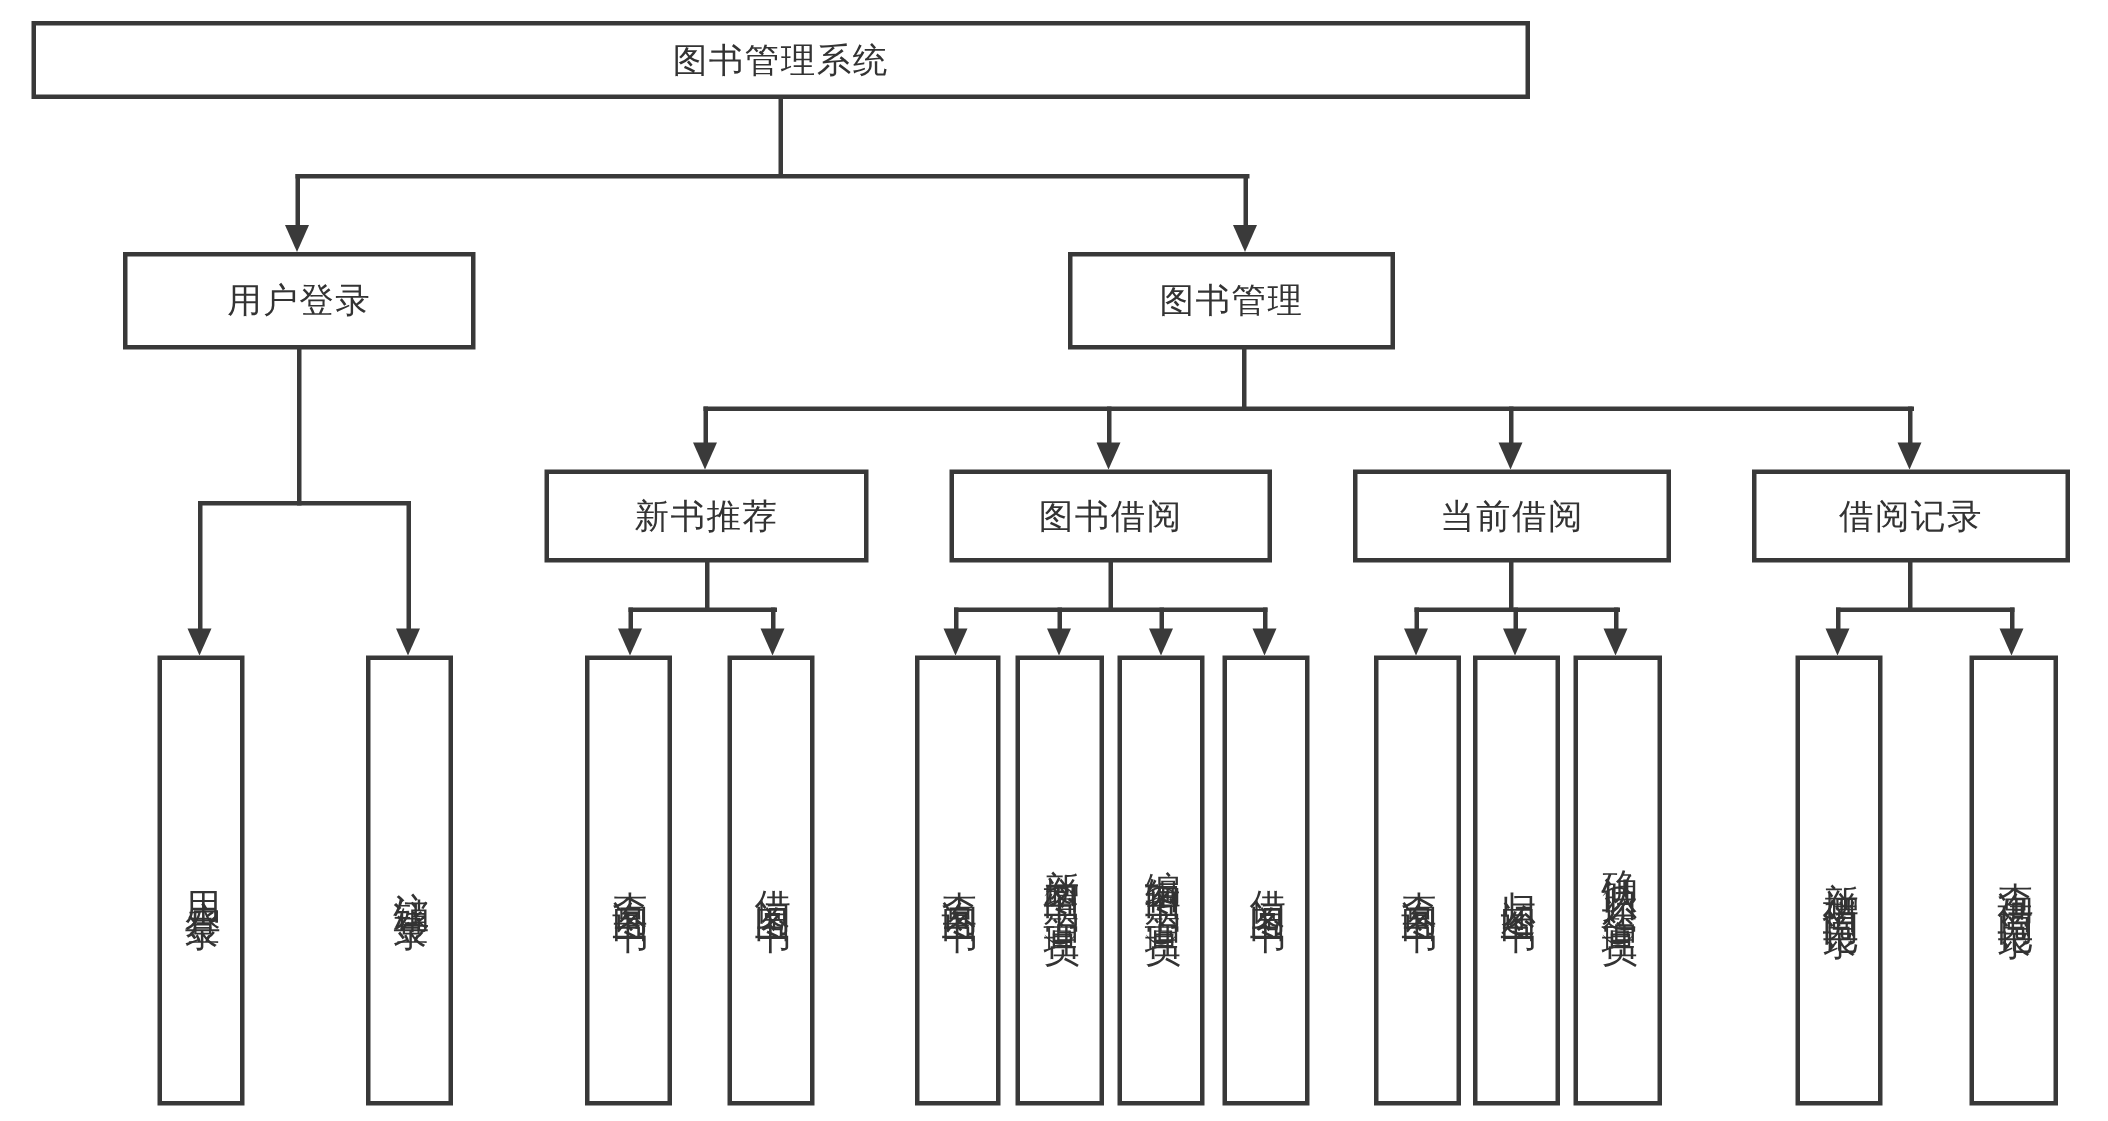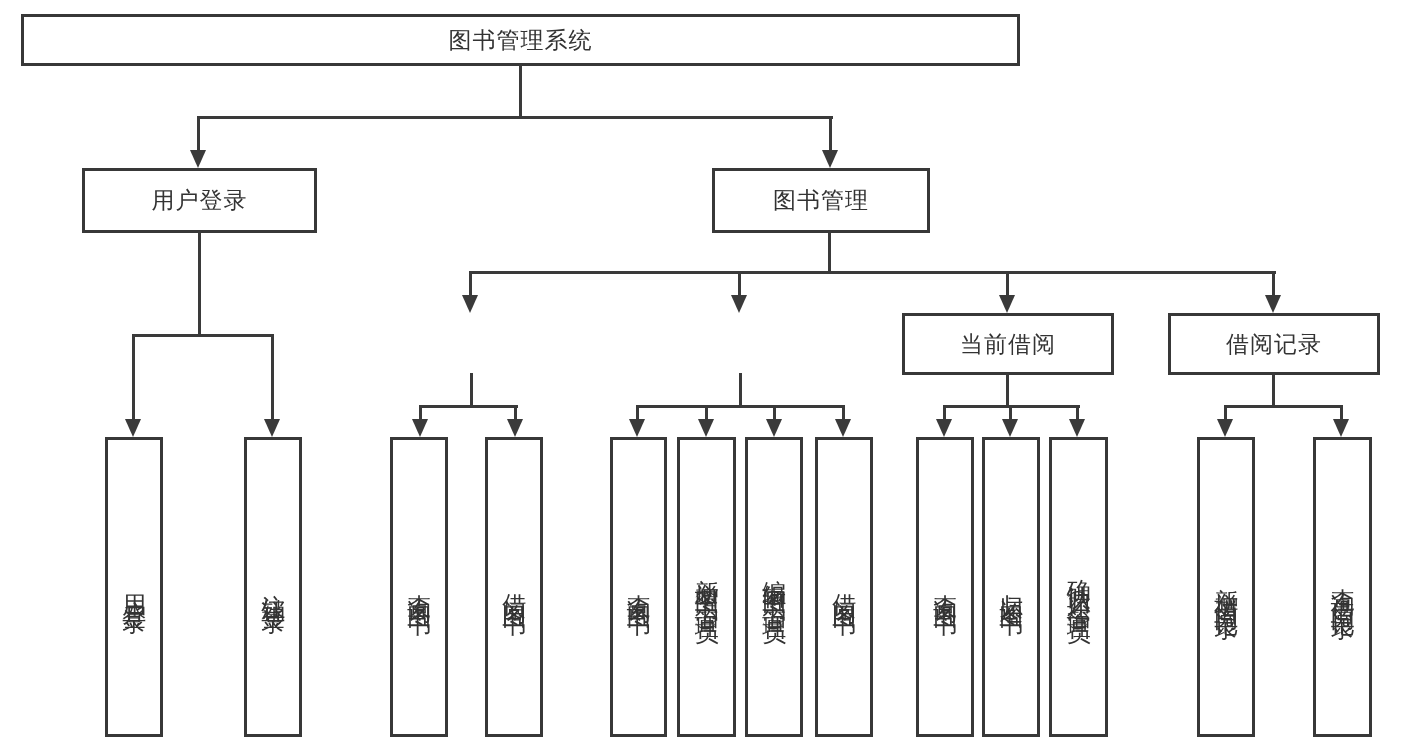--- a/index.html
+++ b/index.html
@@ -69,20 +69,26 @@
     <div class="ln v" style="left:469px;top:271px;height:28px"></div>
     <div class="arrow" style="left:462px;top:295px"></div>
     <div class="ln v" style="left:738px;top:271px;height:28px"></div>
     <div class="arrow" style="left:731px;top:295px"></div>
     <div class="ln v" style="left:1006px;top:271px;height:28px"></div>
     <div class="arrow" style="left:999px;top:295px"></div>
     <div class="ln v" style="left:1272px;top:271px;height:28px"></div>
     <div class="arrow" style="left:1265px;top:295px"></div>
   </div>
 
+  <div class="box" style="left:363px;top:313px;width:216px;height:62px">
+    <span class="lbl">新书推荐</span>
+  </div>
+  <div class="box" style="left:633px;top:313px;width:215px;height:62px">
+    <span class="lbl">图书借阅</span>
+  </div>
   <div class="box" style="left:902px;top:313px;width:212px;height:62px">
     <span class="lbl">当前借阅</span>
   </div>
   <div class="box" style="left:1168px;top:313px;width:212px;height:62px">
     <span class="lbl">借阅记录</span>
   </div>
 
   <div>
     <div class="ln v" style="left:470px;top:373px;height:35px"></div>
     <div class="ln h" style="left:419px;top:405px;width:99px"></div>

